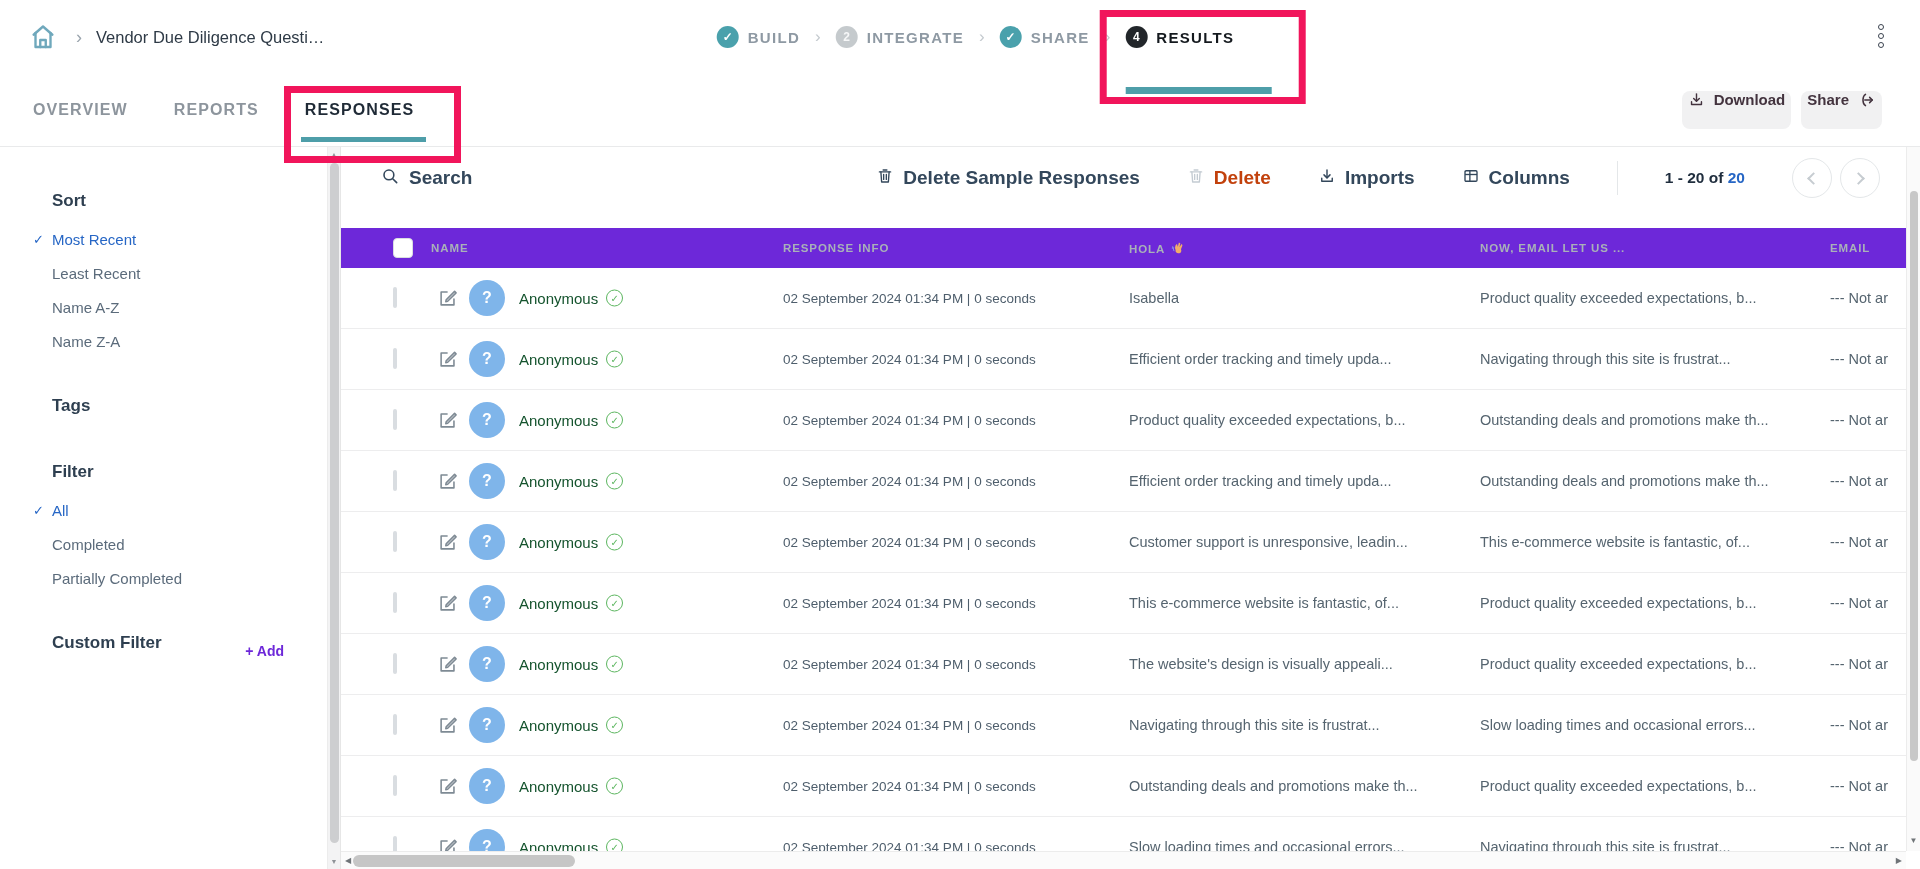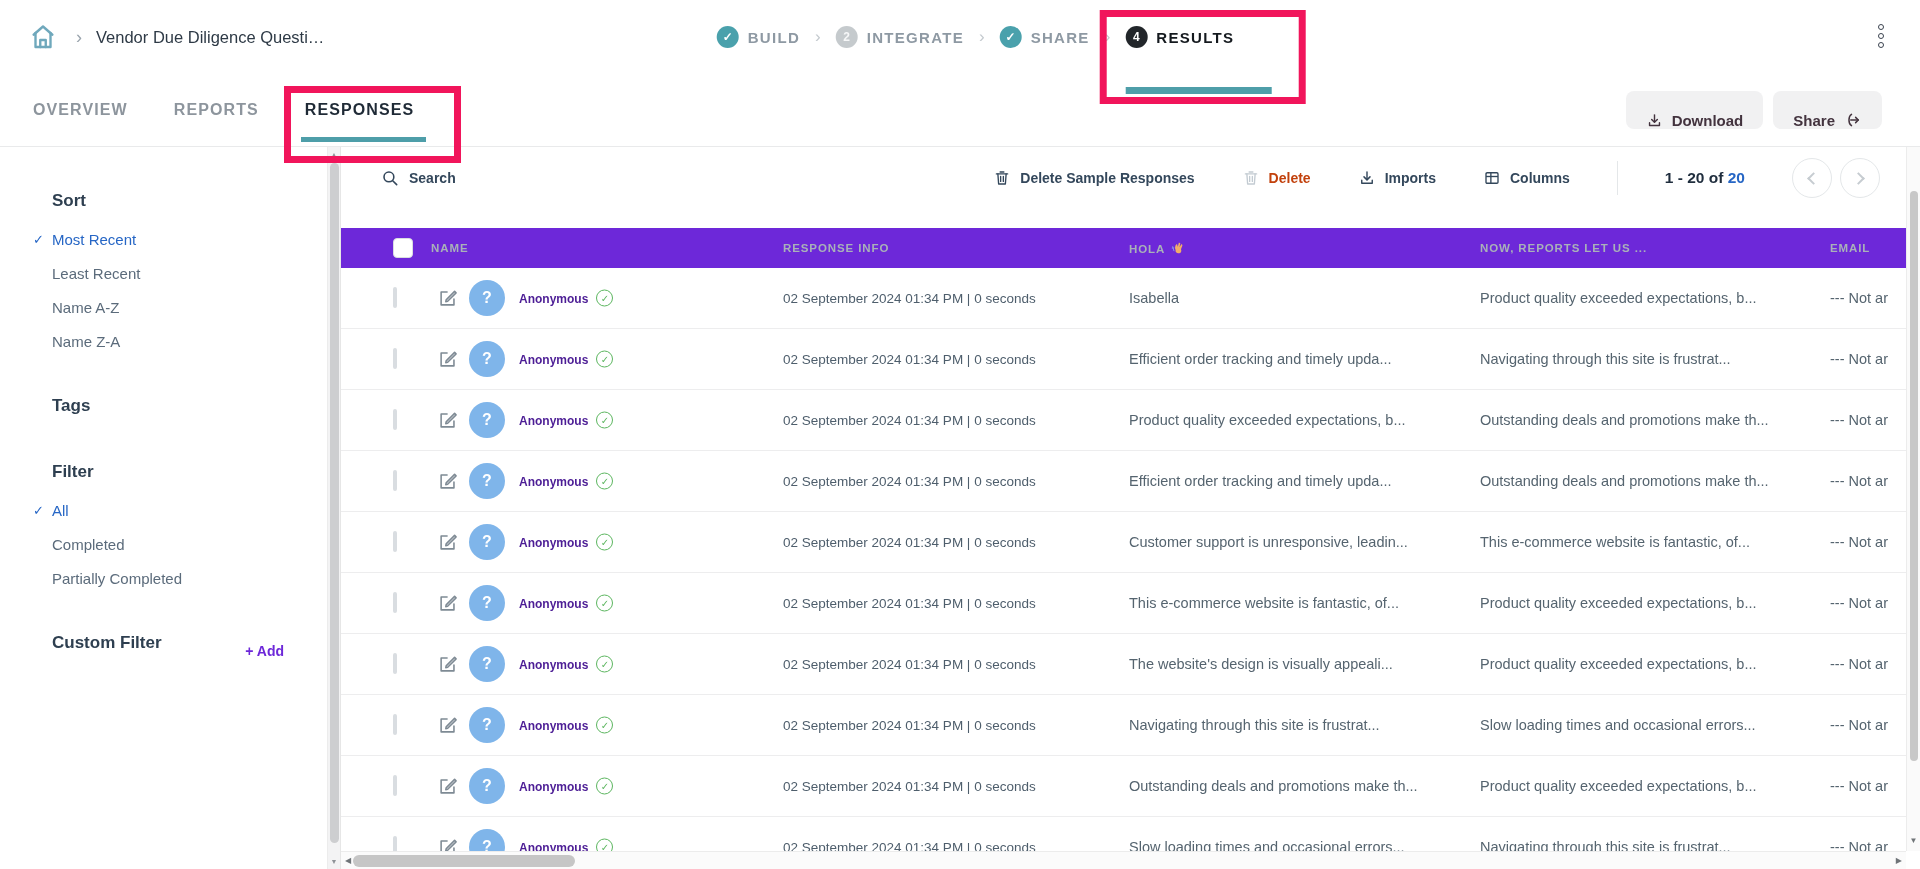--- a/index.html
+++ b/index.html
@@ -29,22 +29,22 @@
   .kebab i { width:6px; height:6px; border:1.6px solid #3c4450; border-radius:50%; display:block; }
 
   
   .tabbar { position:relative; height:73px; border-bottom:1px solid #e9eaeb; display:flex; align-items:center; padding:0 38px 0 33px; }
   .tab { position:relative; height:100%; display:flex; align-items:center; margin-right:46px; cursor:pointer;
          font-size:16px; font-weight:bold; letter-spacing:1.1px; color:#8d959d; }
   .tab.active { color:#1f2a36; }
   .tab-underline { position:absolute; bottom:4px; left:-4px; right:-12px; height:5px; background:#4e9ea9; }
   .ann-responses { top:12px; bottom:-17px; left:-21px; right:-47px; }
   .tabbar-actions { margin-left:auto; display:flex; gap:10px; }
-  .btn { height:38px; background:#f1f1f2; border:none; border-radius:8px; display:flex; align-items:flex-end; gap:9px;
-         padding:0 20px; font-size:15px; font-weight:600; color:#43333e; font-family:inherit; cursor:pointer; }
+  .btn { height:38px; background:#f1f1f2; border:none; border-radius:8px; display:flex; align-items:flex-start; gap:9px;
+         padding:0 6px; font-size:15px; font-weight:600; color:#43333e; font-family:inherit; cursor:pointer; }
 
   
   .content { display:flex; height:722px; position:relative; }
   .sidebar { width:327px; padding:44px 0 0 52px; flex:none; }
   .side-title { font-size:17px; font-weight:bold; color:#2e3f50; margin-bottom:20px; }
   .side-opt { display:flex; align-items:center; font-size:15px; color:#5b6b7b; margin-bottom:17px; cursor:pointer; }
   .side-opt .tick { width:19px; margin-left:-19px; color:#2666c5; font-size:13px; visibility:hidden; }
   .side-opt.checked { color:#2666c5; }
   .side-opt.checked .tick { visibility:visible; }
   .side-section { margin-bottom:46px; }
@@ -52,21 +52,21 @@
   .cf-row { display:flex; align-items:center; width:232px; }
   .cf-row .side-title { margin-bottom:16px; }
   .add-link { margin-left:auto; color:#6d28d9; font-size:14px; font-weight:bold; cursor:pointer; }
   .side-scroll { width:14px; flex:none; background:#f3f3f4; border-left:1px solid #ececec; border-right:1px solid #e6e6e6; position:relative; }
   .side-scroll .arrow { position:absolute; left:0; width:100%; text-align:center; font-size:7px; color:#8f9398; }
   .side-scroll .thumb { position:absolute; left:2px; width:9px; top:16px; bottom:26px; background:#cdced0; border-radius:5px; }
 
   
   .main { position:relative; flex:1; overflow:hidden; }
   .toolbar { height:58px; display:flex; align-items:center; padding:0 40px; margin-top:2px; }
-  .tool { display:flex; align-items:center; gap:9px; font-size:14px; font-weight:600; color:#33475b; cursor:pointer; white-space:nowrap; }
+  .tool { display:flex; align-items:flex-start; gap:9px; font-size:19px; font-weight:600; color:#33475b; cursor:pointer; white-space:nowrap; }
   .tool.disabled { color:#c2410c; cursor:default; }
   .toolbar-right { margin-left:auto; display:flex; align-items:center; gap:47px; }
   .vdiv { width:1px; height:34px; background:#e4e7e9; }
   .pag-text { font-size:15.5px; font-weight:600; color:#1f2d3d; white-space:nowrap; }
   .pag-text .total { color:#2666c5; }
   .pager { display:flex; gap:8px; }
   .circle-btn { width:40px; height:40px; border-radius:50%; border:1px solid #e4e7e9; background:#fff;
                 display:flex; align-items:center; justify-content:center; cursor:pointer; }
   .chev { width:9px; height:9px; border-left:2px solid #c6ccd1; border-bottom:2px solid #c6ccd1; }
   .chev.left { transform:rotate(45deg); margin-left:3px; }
@@ -80,21 +80,21 @@
   .cell { position:absolute; top:50%; transform:translateY(-50%); white-space:nowrap; }
   .cb { width:20px; height:20px; border:2px solid #d9dde1; border-radius:4px; background:#fff; cursor:pointer; }
   .c-check { left:52px; } .c-edit { left:96px; } .c-avatar { left:128px; } .c-name { left:178px; }
   .c-info { left:442px; font-size:13.5px; color:#4e5e6c; }
   .c-hola { left:788px; } .c-now { left:1139px; } .c-email { left:1489px; }
   .c-hola,.c-now,.c-email { font-size:14.5px; color:#55646f; }
   .h-name { left:90px; } .h-info { left:442px; } .h-hola { left:788px; } .h-now { left:1139px; } .h-email { left:1489px; }
   .avatar { width:36px; height:36px; border-radius:50%; background:#7fb5ea; color:#fff; font-size:16px; font-weight:bold;
             display:flex; align-items:center; justify-content:center; }
   .name-wrap { display:flex; align-items:center; gap:8px; }
-  .name { font-size:12px; font-weight:bold; color:#4c1d95; }
+  .name { font-size:15px; font-weight:normal; color:#14532d; }
   .verified { width:17px; height:17px; border:1.6px solid #5cb65f; border-radius:50%; color:#5cb65f;
               font-size:10px; display:flex; align-items:center; justify-content:center; }
   .edit-ic { cursor:pointer; display:flex; }
 
   
   .v-scroll { position:absolute; top:0; right:0; bottom:18px; width:14px; background:#fafafa; border-left:1px solid #ececec; }
   .v-scroll .thumb { position:absolute; top:44px; height:570px; left:3px; width:8px; background:#c8c8c8; border-radius:4px; }
   .v-scroll .arrow { position:absolute; bottom:6px; width:100%; text-align:center; font-size:8px; color:#6f7478; }
   .h-scroll { position:absolute; left:0; right:14px; bottom:0; height:18px; background:#fbfbfb; border-top:1px solid #ececec; }
   .h-scroll .thumb { position:absolute; left:12px; top:3px; width:222px; height:12px; background:#c6c6c6; border-radius:6px; }
@@ -321,21 +321,21 @@
         <span class="th h-info">RESPONSE INFO</span>
         <span class="th h-hola">
           <span>HOLA</span>
           <span>
             <svg width="15" height="15" viewBox="0 0 20 20">
               <path d="M6.2 12.5c-1.8-2.8.1-8 1.9-7.9l.9 3.8L10.4 3c.8-.3 1.7 0 2 .8L11.3 9l2.4-3.9c.9 0 1.6.7 1.5 1.6l-1.9 4.8c1.6 3.6-1.2 6.3-4 5.4-2.6-.8-3.8-2.7-3.1-4.4z" fill="#f2ad68"></path>
               <path d="M3.5 9.5c-.5 1.5-.3 3 .4 4.2M2.2 8.2c-.3.7-.4 1.4-.4 2.2" stroke="#9ec7ea" stroke-width="1" fill="none" stroke-linecap="round"></path>
             </svg>
           </span>
         </span>
-        <span class="th h-now">NOW, REPORTS LET US ...</span>
+        <span class="th h-now">NOW, EMAIL LET US ...</span>
         <span class="th h-email">EMAIL</span>
       </div>
       <div id="tbody">
   <div class="row">
     <span class="cell c-check"><span class="cb"></span></span>
     <span class="cell c-edit edit-ic">
       <svg width="22" height="22" viewBox="0 0 24 24" fill="none" stroke="#7e8a94" stroke-width="1.7" stroke-linecap="round" stroke-linejoin="round">
         <path d="M18.5 13v6.5h-14v-14H11"></path>
                 <path d="m10 14 9.2-9.2 1.6 1.6L11.6 15.6 9.6 16z"></path>
       </svg>

